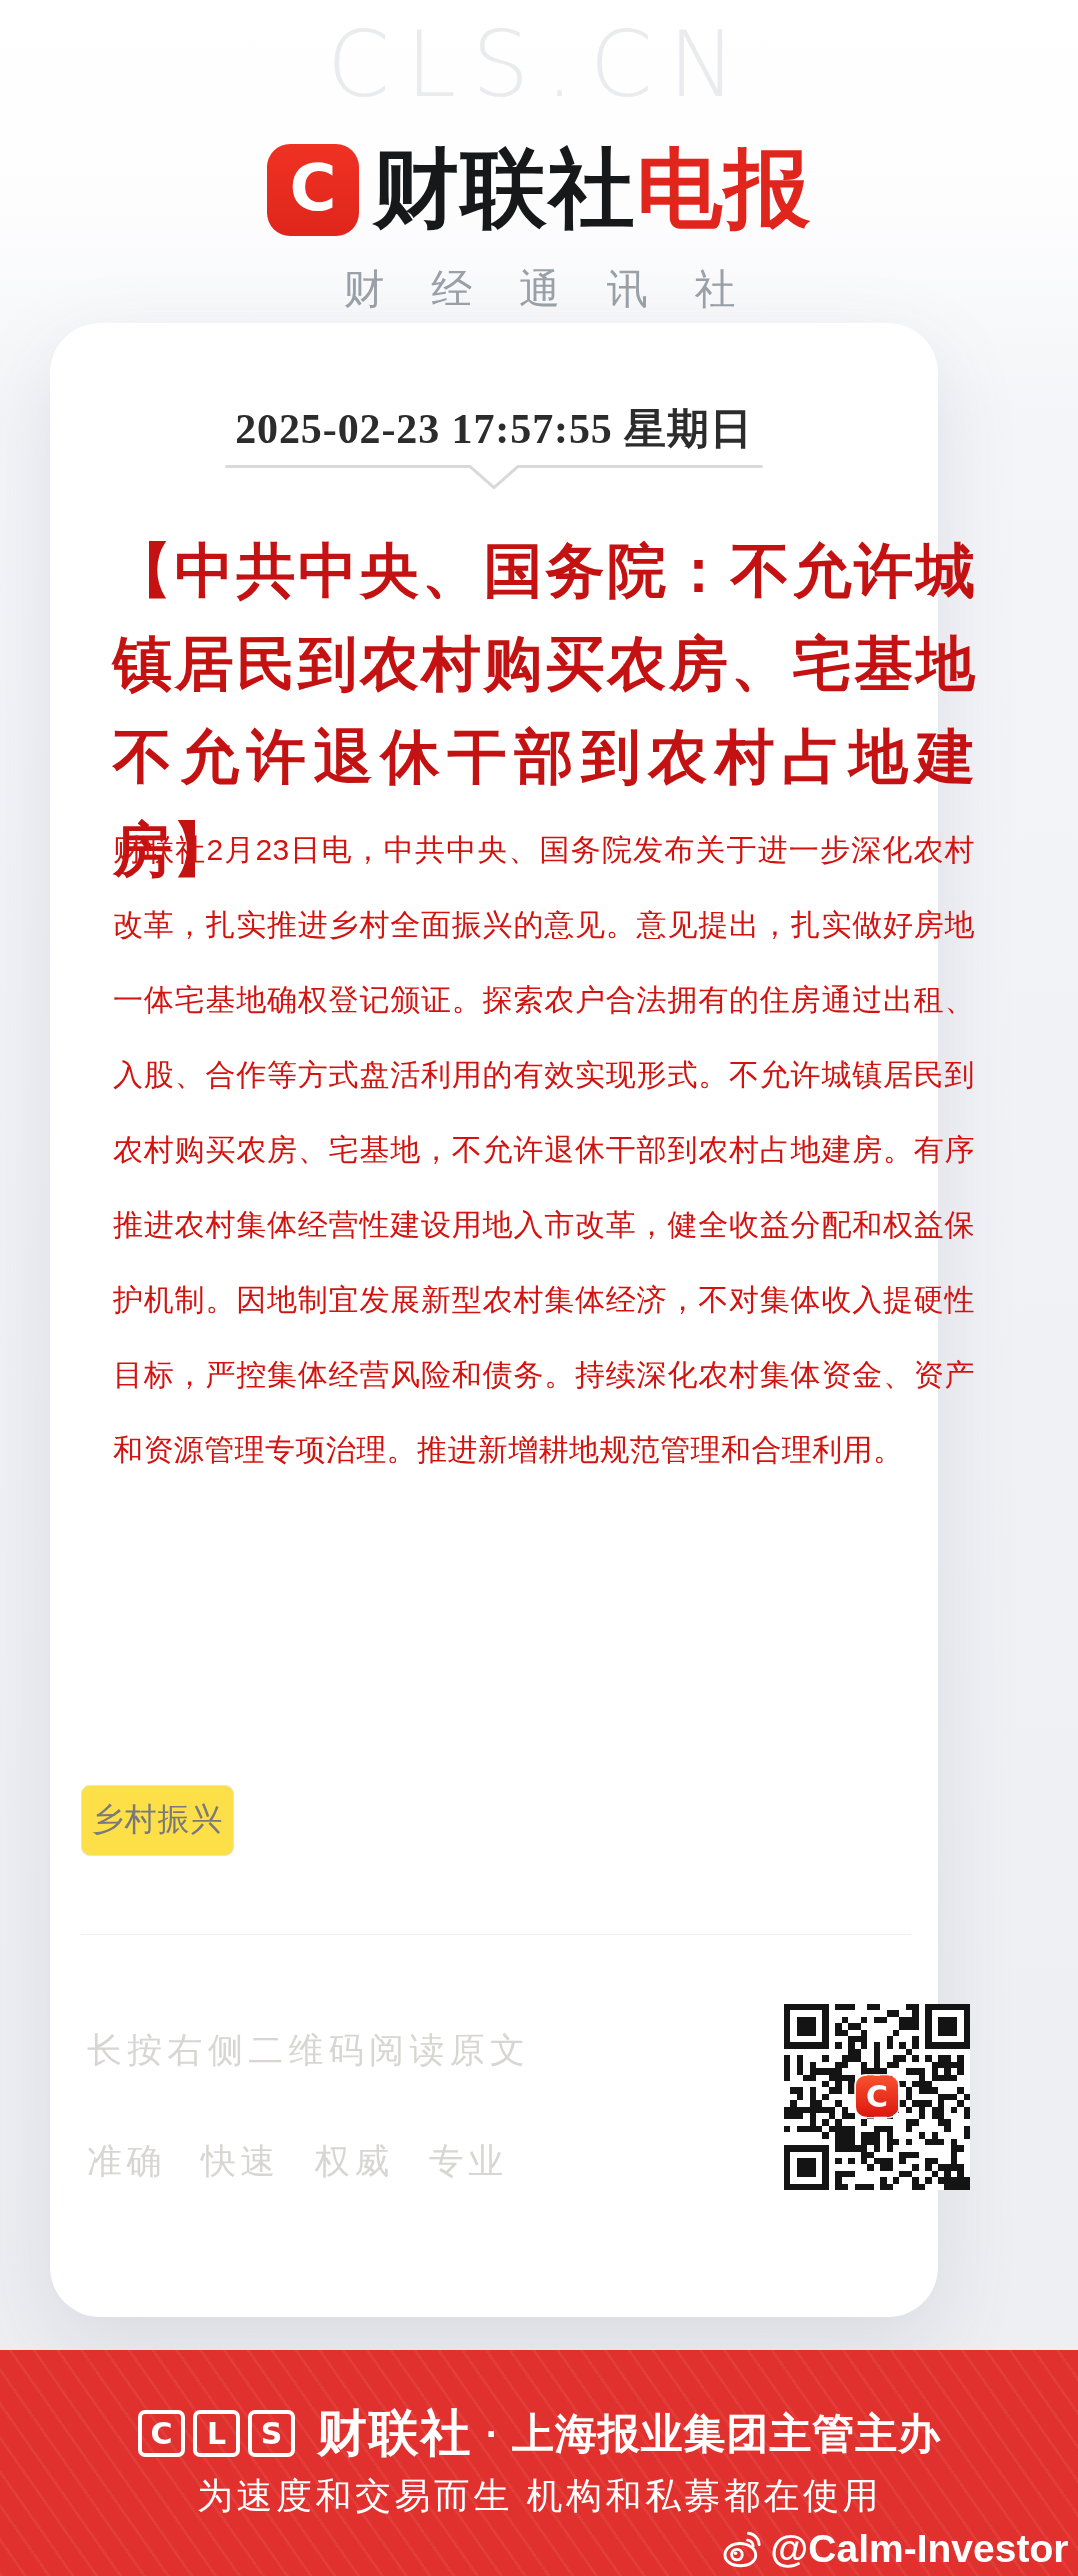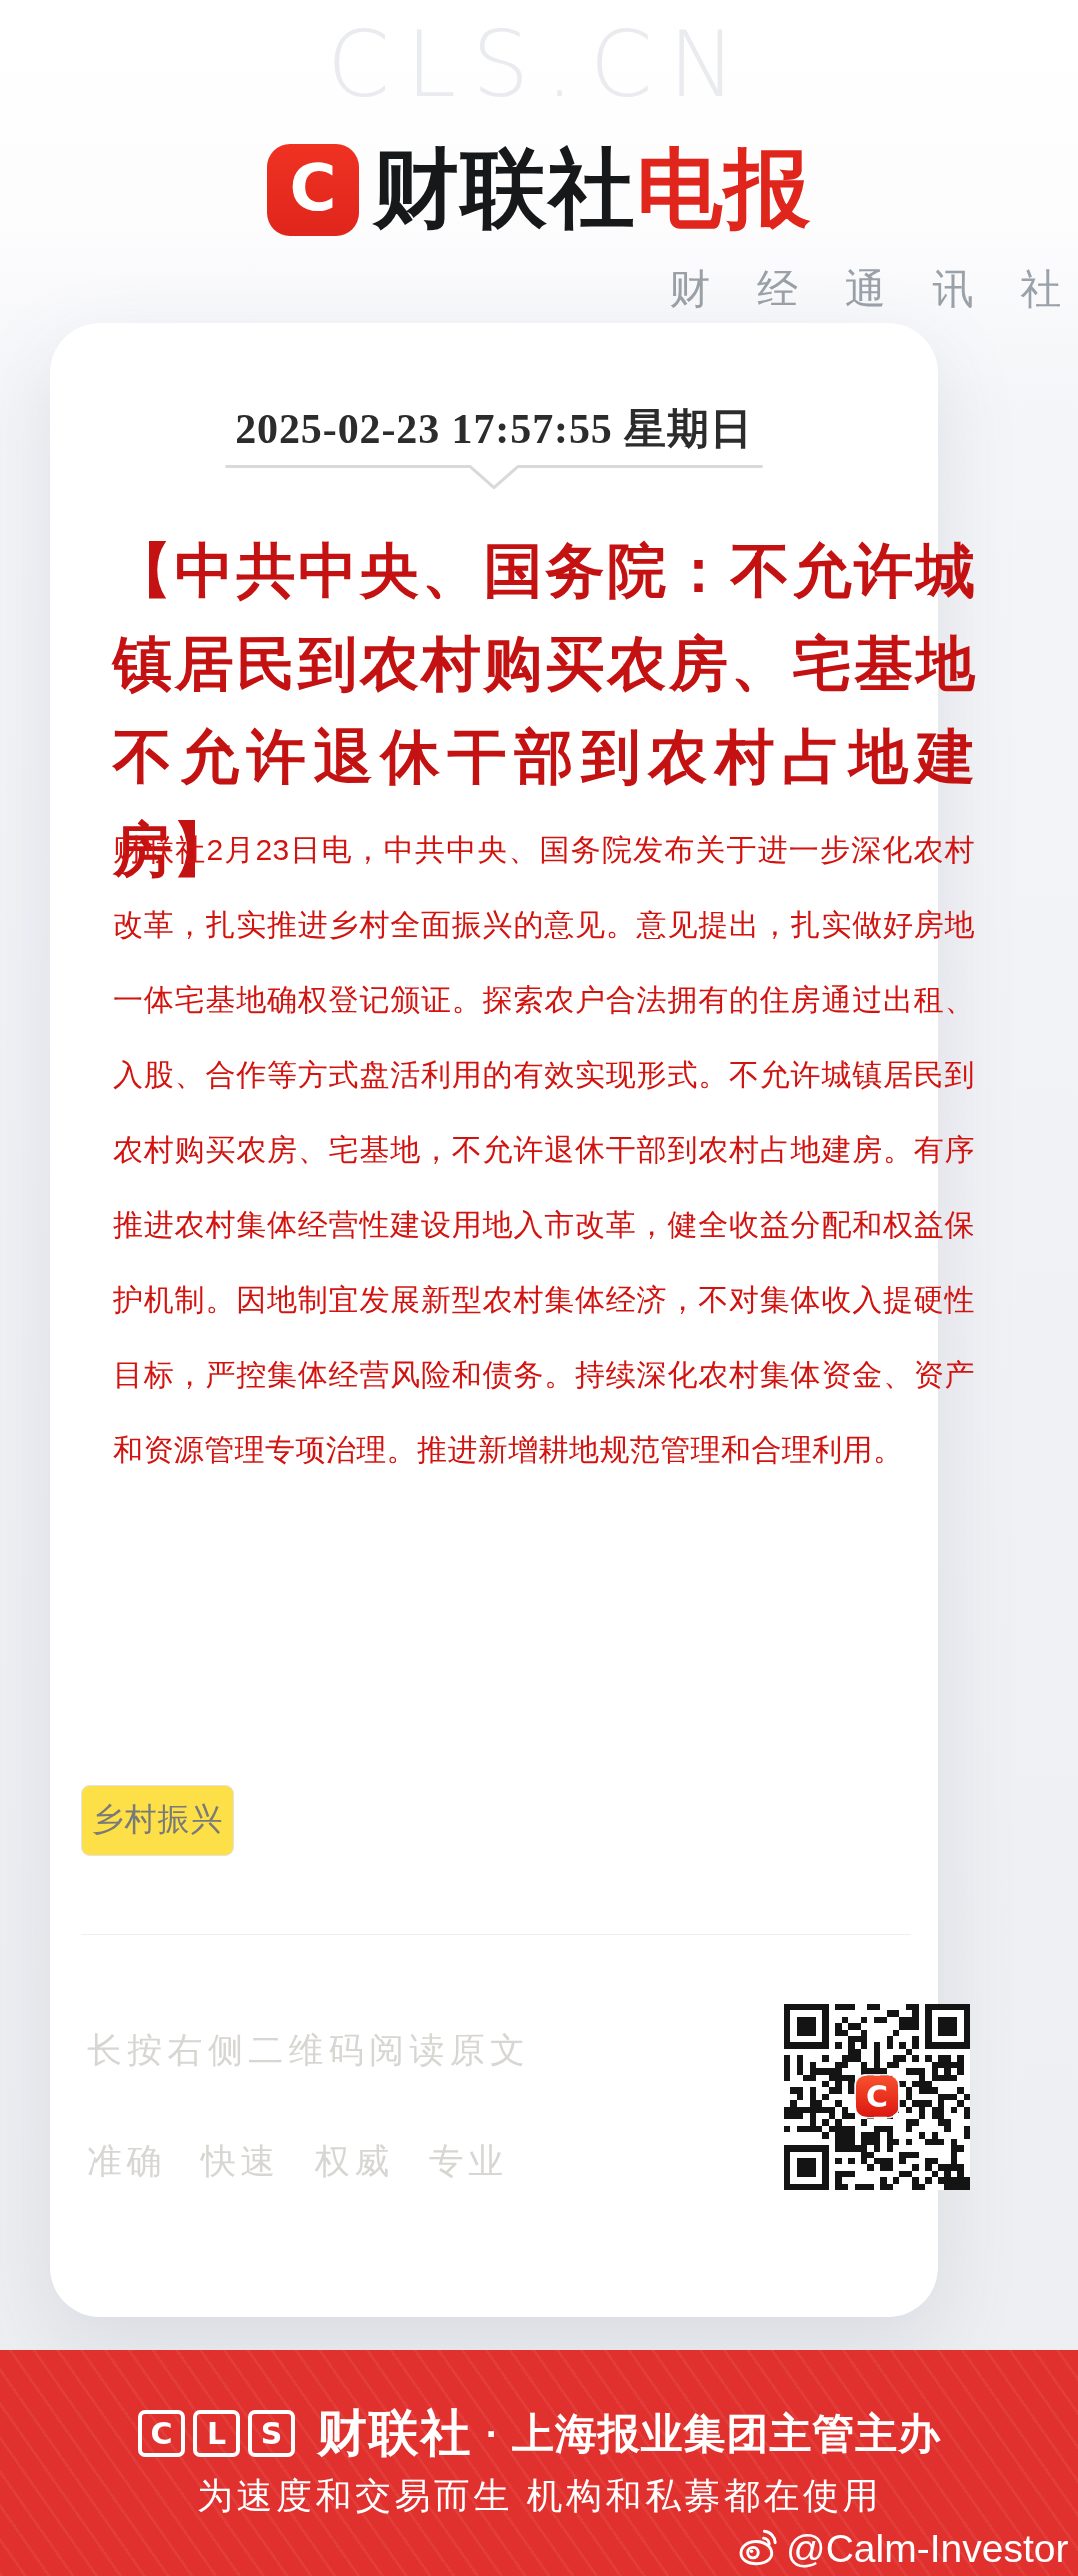--- a/index.html
+++ b/index.html
@@ -14,21 +14,21 @@
   .watermark{position:absolute;top:12.4px;left:0;right:0;text-align:center;
     font-family:"DejaVu Sans","Liberation Sans",sans-serif;font-size:90px;font-weight:200;
     letter-spacing:16px;color:#e9ebee;}
   .brand-row{position:absolute;top:131px;left:0;right:0;display:flex;justify-content:center;align-items:center;gap:14px;}
   .c-logo{width:92px;height:92px;border-radius:23px;background:linear-gradient(180deg,#ef3222,var(--logo-red));
     display:flex;align-items:center;justify-content:center;}
   .c-logo span{color:#fff;font-size:64px;font-weight:900;font-family:"DejaVu Sans",sans-serif;transform:translateY(-1.8px);}
   .wordmark{font-size:86px;font-weight:900;letter-spacing:1.8px;color:#17181a;white-space:nowrap;
     font-family:"Liberation Sans","DejaVu Sans",sans-serif;}
   .wordmark .red{color:var(--logo-red);}
-  .brand-sub{position:absolute;top:262px;left:0;right:0;text-align:right;font-size:41px;font-weight:500;
+  .brand-sub{position:absolute;top:262px;left:0;right:0;text-align:center;font-size:41px;font-weight:500;
     color:var(--gray-sub);letter-spacing:17.7px;text-indent:17.7px;}
   
   .card{position:absolute;left:50px;top:323px;width:888px;height:1994px;background:#ffffff;border-radius:50px;
     box-shadow:0 26.5px 80px rgba(110,120,140,0.16);}
   .date{position:absolute;top:78px;left:0;right:0;text-align:center;color:#2c2c2c;
     font-family:"Liberation Serif","DejaVu Serif",serif;font-size:42px;font-weight:600;letter-spacing:0.9px;}
   .divider1{position:absolute;top:140px;left:50%;transform:translateX(-50%);}
   .title{position:absolute;top:202px;left:63px;width:862px;color:var(--text-red-title);
     font-family:"Liberation Serif","DejaVu Serif",serif;font-weight:700;font-size:59px;line-height:93px;
     text-align:justify;}
@@ -51,21 +51,21 @@
     background:repeating-linear-gradient(55deg,rgba(255,255,255,0.06) 0 2.7px,rgba(255,255,255,0) 2.7px 19.5px);}
   .banner-row1{position:absolute;top:50px;left:0;right:0;display:flex;justify-content:center;align-items:center;gap:8px;color:#fff;}
   .cls-box{width:47px;height:47px;border:4.4px solid #fff;border-radius:7px;box-sizing:border-box;
     display:flex;align-items:center;justify-content:center;font-size:30px;font-weight:900;color:#fff;
     font-family:"DejaVu Sans",sans-serif;}
   .banner-brand{font-size:50px;font-weight:900;letter-spacing:1.8px;margin-left:14px;white-space:nowrap;}
   .banner-dot{font-size:39px;font-weight:900;margin:0 5.3px;}
   .banner-org{font-size:42px;font-weight:700;letter-spacing:0.9px;white-space:nowrap;}
   .banner-row2{position:absolute;top:122px;left:0;right:0;text-align:center;color:#ffffff;
     font-size:36px;font-weight:500;letter-spacing:3.5px;}
-  .weibo{position:absolute;right:10.6px;top:177px;display:flex;gap:7px;color:#fff;}
+  .weibo{position:absolute;right:10.6px;top:177px;display:flex;align-items:center;gap:7px;color:#fff;font-weight:bold;}
   .weibo-handle{font-size:39px;color:#fff;letter-spacing:0;}
   .chev-svg,.weibo svg{display:block;}
 </style>
 </head>
 <body>
 
 <div class="page">
 
   <div class="watermark">CLS.CN</div>
 

